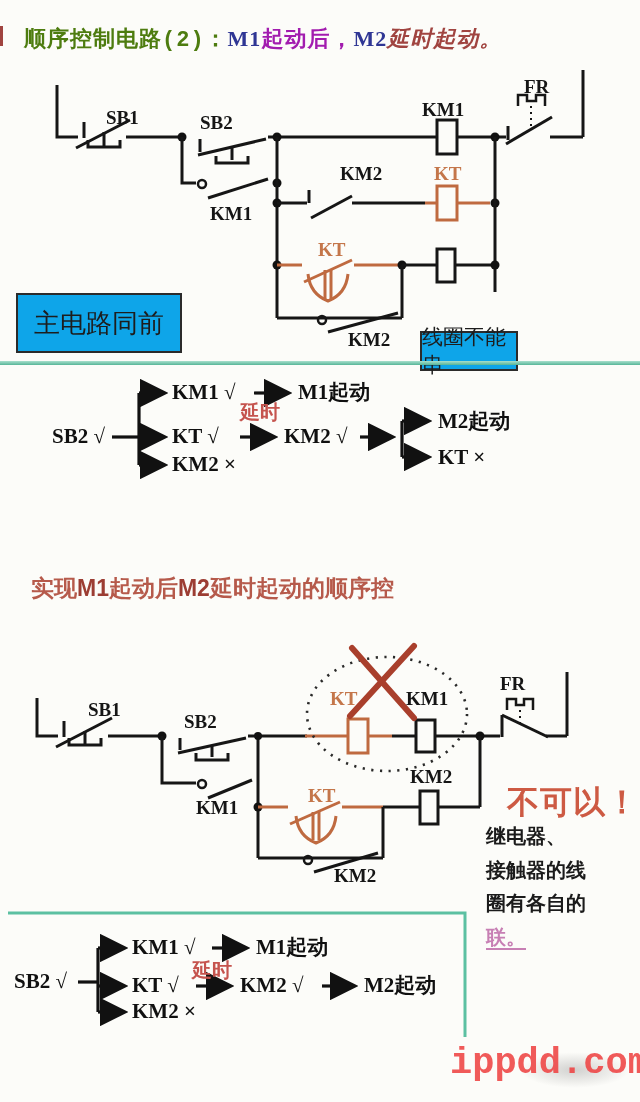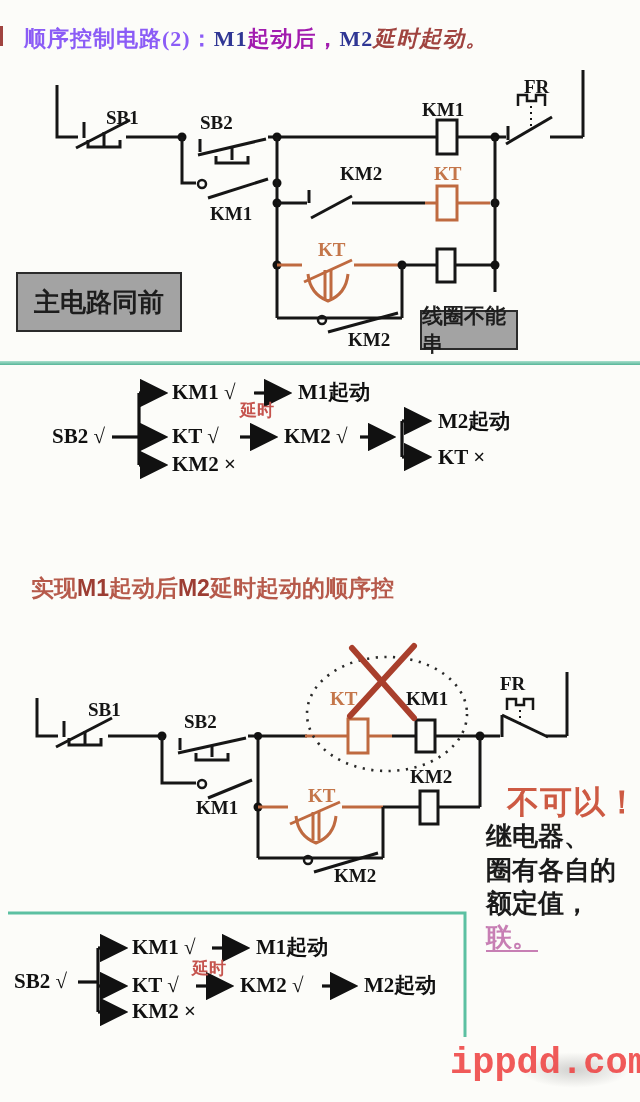--- a/index.html
+++ b/index.html
@@ -4,28 +4,28 @@
 <style>
   html,body{margin:0;padding:0;background:#e9e9e9;}
   .page{position:relative;width:640px;height:1102px;background:#fcfcf9;overflow:hidden;
         font-family:"Liberation Sans",sans-serif;}
   .abs{position:absolute;}
   .title-line{font-family:"Liberation Serif",serif;font-weight:bold;font-size:22px;letter-spacing:1px;}
   .lbl{position:absolute;font-family:"Liberation Serif",serif;font-weight:bold;font-size:19px;
        color:#151515;white-space:nowrap;line-height:1;}
   .lbl.orange{color:#c4764a;}
   .boxed{position:absolute;border:2px solid #2b2b2b;display:flex;align-items:center;justify-content:center;
-         font-weight:bold;color:#1d1d1d;background:#a3a3a3;}
+         font-weight:normal;color:#1d1d1d;background:#0ea5e9;margin-top:21px;}
   .flowtxt{position:absolute;font-family:"Liberation Serif",serif;font-weight:bold;font-size:21px;
            color:#101010;white-space:nowrap;line-height:1.1;}
-  .delay-red{position:absolute;font-size:17px;font-weight:bold;color:#c5544e;white-space:nowrap;}
+  .delay-red{position:absolute;font-size:20px;font-weight:bold;color:#c5544e;white-space:nowrap;}
   .question{position:absolute;left:31px;top:572px;width:580px;font-size:23px;line-height:32px;
             font-weight:bold;color:#b65a4b;}
   .question b{color:#9c3d33;}
-  .note{position:absolute;left:486px;top:820px;width:150px;font-size:26px;line-height:33.5px;
+  .note{position:absolute;left:486px;top:820px;width:150px;font-size:20px;line-height:33.5px;
         color:#1b1b1b;font-weight:bold;}
   .note .pink{color:#c77fb4;text-decoration:underline;text-underline-offset:4px;
               text-decoration-thickness:1.5px;}
   .verdict{position:absolute;left:507px;top:781px;font-size:32px;font-weight:bold;color:#cd5a43;
            letter-spacing:1px;white-space:nowrap;}
   .divider{position:absolute;left:0;top:361px;width:640px;height:4px;
            background:linear-gradient(#a8dfcd,#57b598);}
   .watermark{position:absolute;left:450px;top:1042px;font-family:Liberation Mono, monospace;
              font-weight:bold;font-size:37px;color:#ef4444;opacity:.88;letter-spacing:0px;}
   .smudge{position:absolute;left:520px;top:1052px;width:110px;height:36px;
@@ -44,21 +44,21 @@
   svg .oval{stroke:#2a2a2a;stroke-width:2.6;stroke-dasharray:2.2 6.5;fill:none;}
 </style>
 </head>
 <body>
 
 <div class="page">
 
   <div class="red-sliver"></div>
 
   <div class="abs title-line" style="left:24px;top:24px;">
-    <span style="color:#8b5cf6;">顺序控制电路(2)：</span><span style="color:#2f3694;">M1</span><span style="color:#a21caf;">起动后，</span><span style="color:#2f3694;">M2</span><span style="color:#a04440;font-style:italic;">延时起动。</span>
+    <span style="color:#4d7c0f;font-family:Liberation Mono, monospace;">顺序控制电路(2)：</span><span style="color:#2f3694;">M1</span><span style="color:#a21caf;">起动后，</span><span style="color:#2f3694;">M2</span><span style="color:#a04440;font-style:italic;">延时起动。</span>
   </div>
 
   <svg width="640" height="310" style="top:60px;" viewBox="0 0 640 310">
     <g>
 
       <polyline class="wire" points="57,25 57,77 78,77"></polyline>
       <line class="wire" x1="84" y1="62" x2="84" y2="78"></line>
       <line class="wire" x1="76" y1="88" x2="130" y2="60"></line>
       <line class="wire" x1="104" y1="72" x2="104" y2="86"></line>
       <polyline class="wire" points="88,80 88,87 120,87 120,80"></polyline>
@@ -233,22 +233,22 @@
   <div class="lbl orange" style="left:330px;top:689px;">KT</div>
   <div class="lbl" style="left:406px;top:689px;">KM1</div>
   <div class="lbl" style="left:410px;top:767px;">KM2</div>
   <div class="lbl orange" style="left:308px;top:786px;">KT</div>
   <div class="lbl" style="left:334px;top:866px;">KM2</div>
   <div class="lbl" style="left:500px;top:674px;">FR</div>
   <div class="verdict">不可以！</div>
 
   <div class="note">
     <div>继电器、</div>
+    <div>接触器的线</div>
     <div>圈有各自的</div>
-    <div>额定值，</div>
     <div class="pink">联。</div>
   </div>
 
   <svg width="640" height="160" style="top:900px;" viewBox="0 0 640 160">
     <defs>
       <marker id="ah2" markerWidth="9" markerHeight="9" refX="7" refY="4.5" orient="auto">
         <path d="M0,0 L9,4.5 L0,9 Z" fill="#111"></path>
       </marker>
     </defs>
     <polyline class="teal" points="8,13 465,13 465,137"></polyline>

